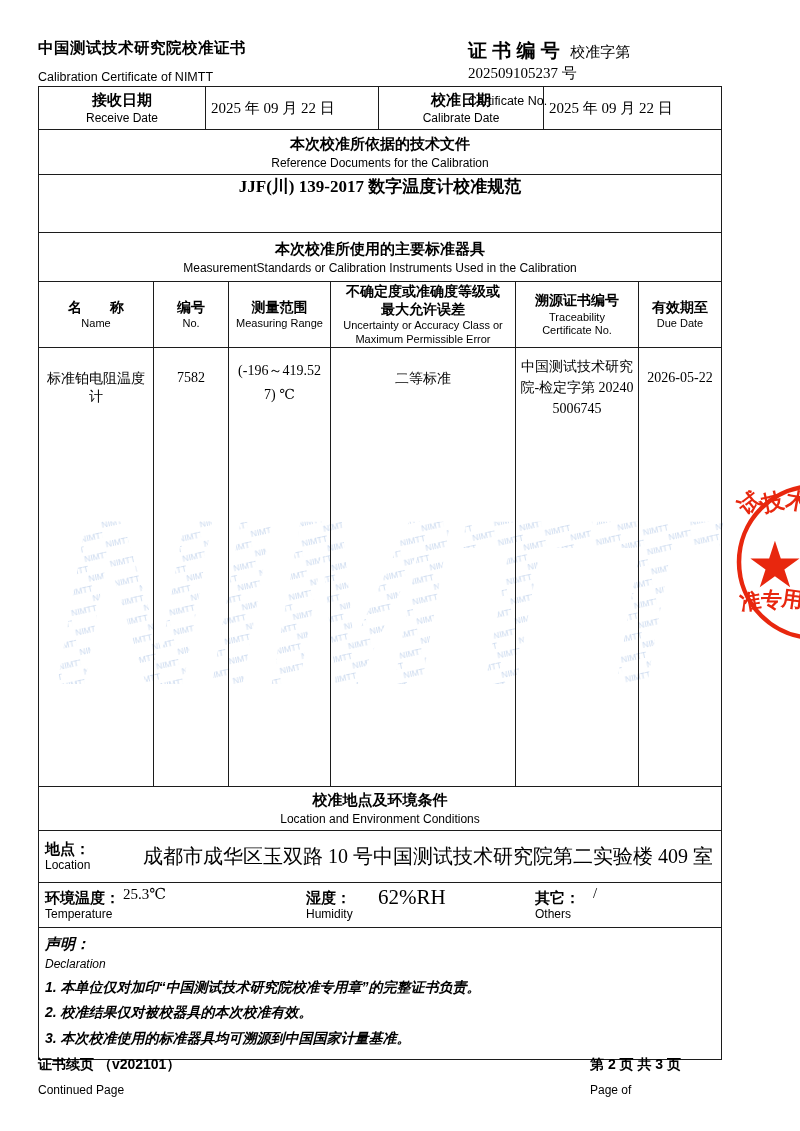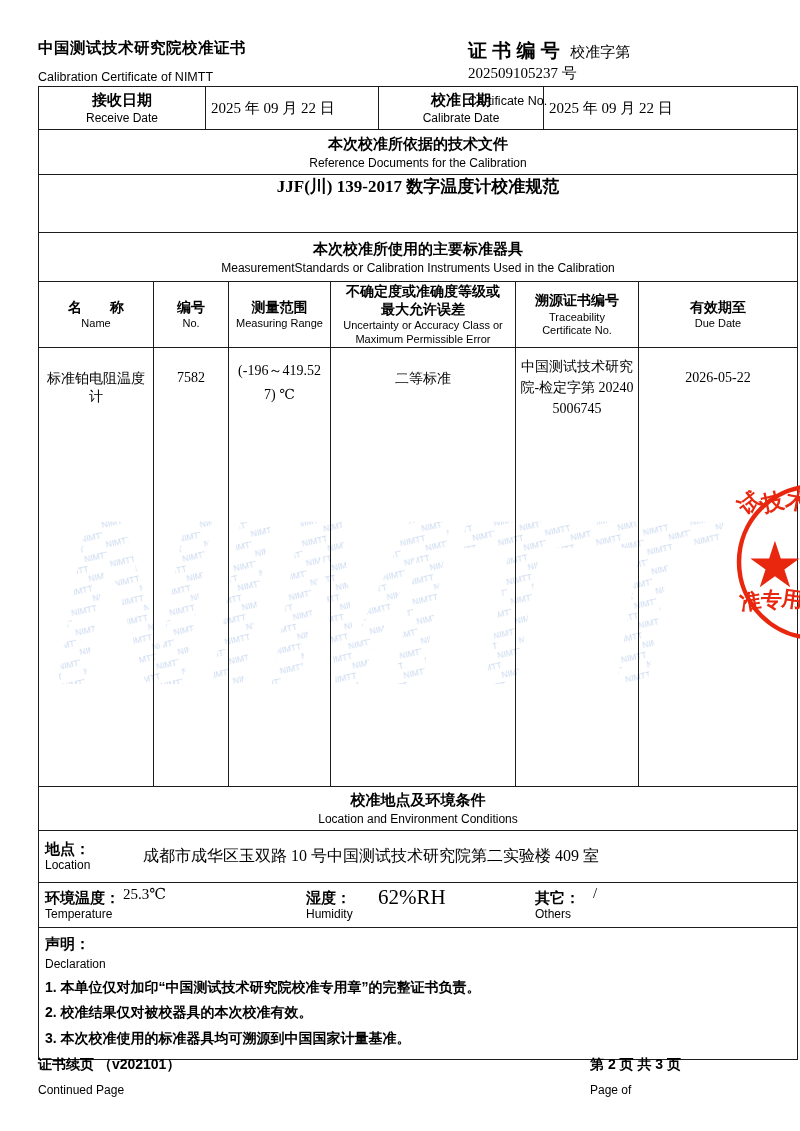--- a/index.html
+++ b/index.html
@@ -14,24 +14,24 @@
   
   .hdr { position:absolute; left:38px; top:38px; width:684px; z-index:2; }
   .hdr-left { position:absolute; left:0; top:0; }
   .hdr-right { position:absolute; left:430px; top:0; }
   .t-cn { font-size:15.5px; font-weight:bold; letter-spacing:.5px; }
   .t-en { font-size:12.5px; margin-top:11px; }
   .cert-label { font-size:19px; font-weight:bold; }
   .cert-value { font-size:15px; margin-left:6px; }
 
   
-  .stack { position:absolute; left:38px; top:86px; width:760px; z-index:1;
+  .stack { position:absolute; left:38px; top:86px; width:684px; z-index:1;
            border:1.5px solid #1c1c1c; background:transparent; }
   .row { border-bottom:1.5px solid #1c1c1c; position:relative; }
-  .row:last-child { border-bottom:none; }
+  .row:last-child { border-bottom:none;font-style:italic; }
   .grid { display:grid; }
   .cell { border-right:1.5px solid #1c1c1c; display:flex; flex-direction:column;
           align-items:center; justify-content:center; text-align:center; min-width:0; }
   .cell:last-child { border-right:none; }
   .lab-cn { font-size:15px; font-weight:bold; line-height:1.25; }
   .lab-en { font-size:12px; line-height:1.2; margin-top:1px; }
   .val-cell { align-items:flex-start; padding-left:5px; }
   .val { font-size:15px; }
 
   .r-dates { grid-template-columns:167px 173px 165px 1fr; height:43px; }
@@ -53,21 +53,21 @@
   .dcell:last-child { border-right:none; }
   .dcell.wrap { word-break:break-all; line-height:1.7; padding-top:11px; }
   .dcell.wrap3 { word-break:break-all; line-height:1.5; padding-top:8px; }
 
   .r-lochead { height:44px; }
   .r-loc { height:52px; display:flex; align-items:center; padding-left:6px; }
   .inl-label { display:flex; flex-direction:column; justify-content:center; }
   .inl-cn { font-size:15px; font-weight:bold; line-height:1.2; }
   .inl-en { font-size:12px; line-height:1.2; }
   .loc-label { width:62px; }
-  .loc-val { font-size:16px; margin-left:36px; }
+  .loc-val { font-size:20px; margin-left:36px; }
 
   .r-env { height:45px; display:flex; padding-left:6px; }
   .env-l1 { width:78px; } .env-v1 { width:183px; font-size:15px; padding-top:2px; }
   .env-l2 { width:72px; } .env-v2 { width:157px; font-size:21px; padding-top:2px; }
   .env-l3 { width:46px; } .env-v3 { font-size:15px; margin-left:12px; padding-top:2px; }
 
   .r-decl { padding:7px 10px 8px 6px; }
   .decl-cn { font-size:15px; font-weight:bold; }
   .decl-en { font-size:12px; margin:3px 0 4px; }
   .decl-item { font-size:14px; font-weight:600; line-height:1.82; }

